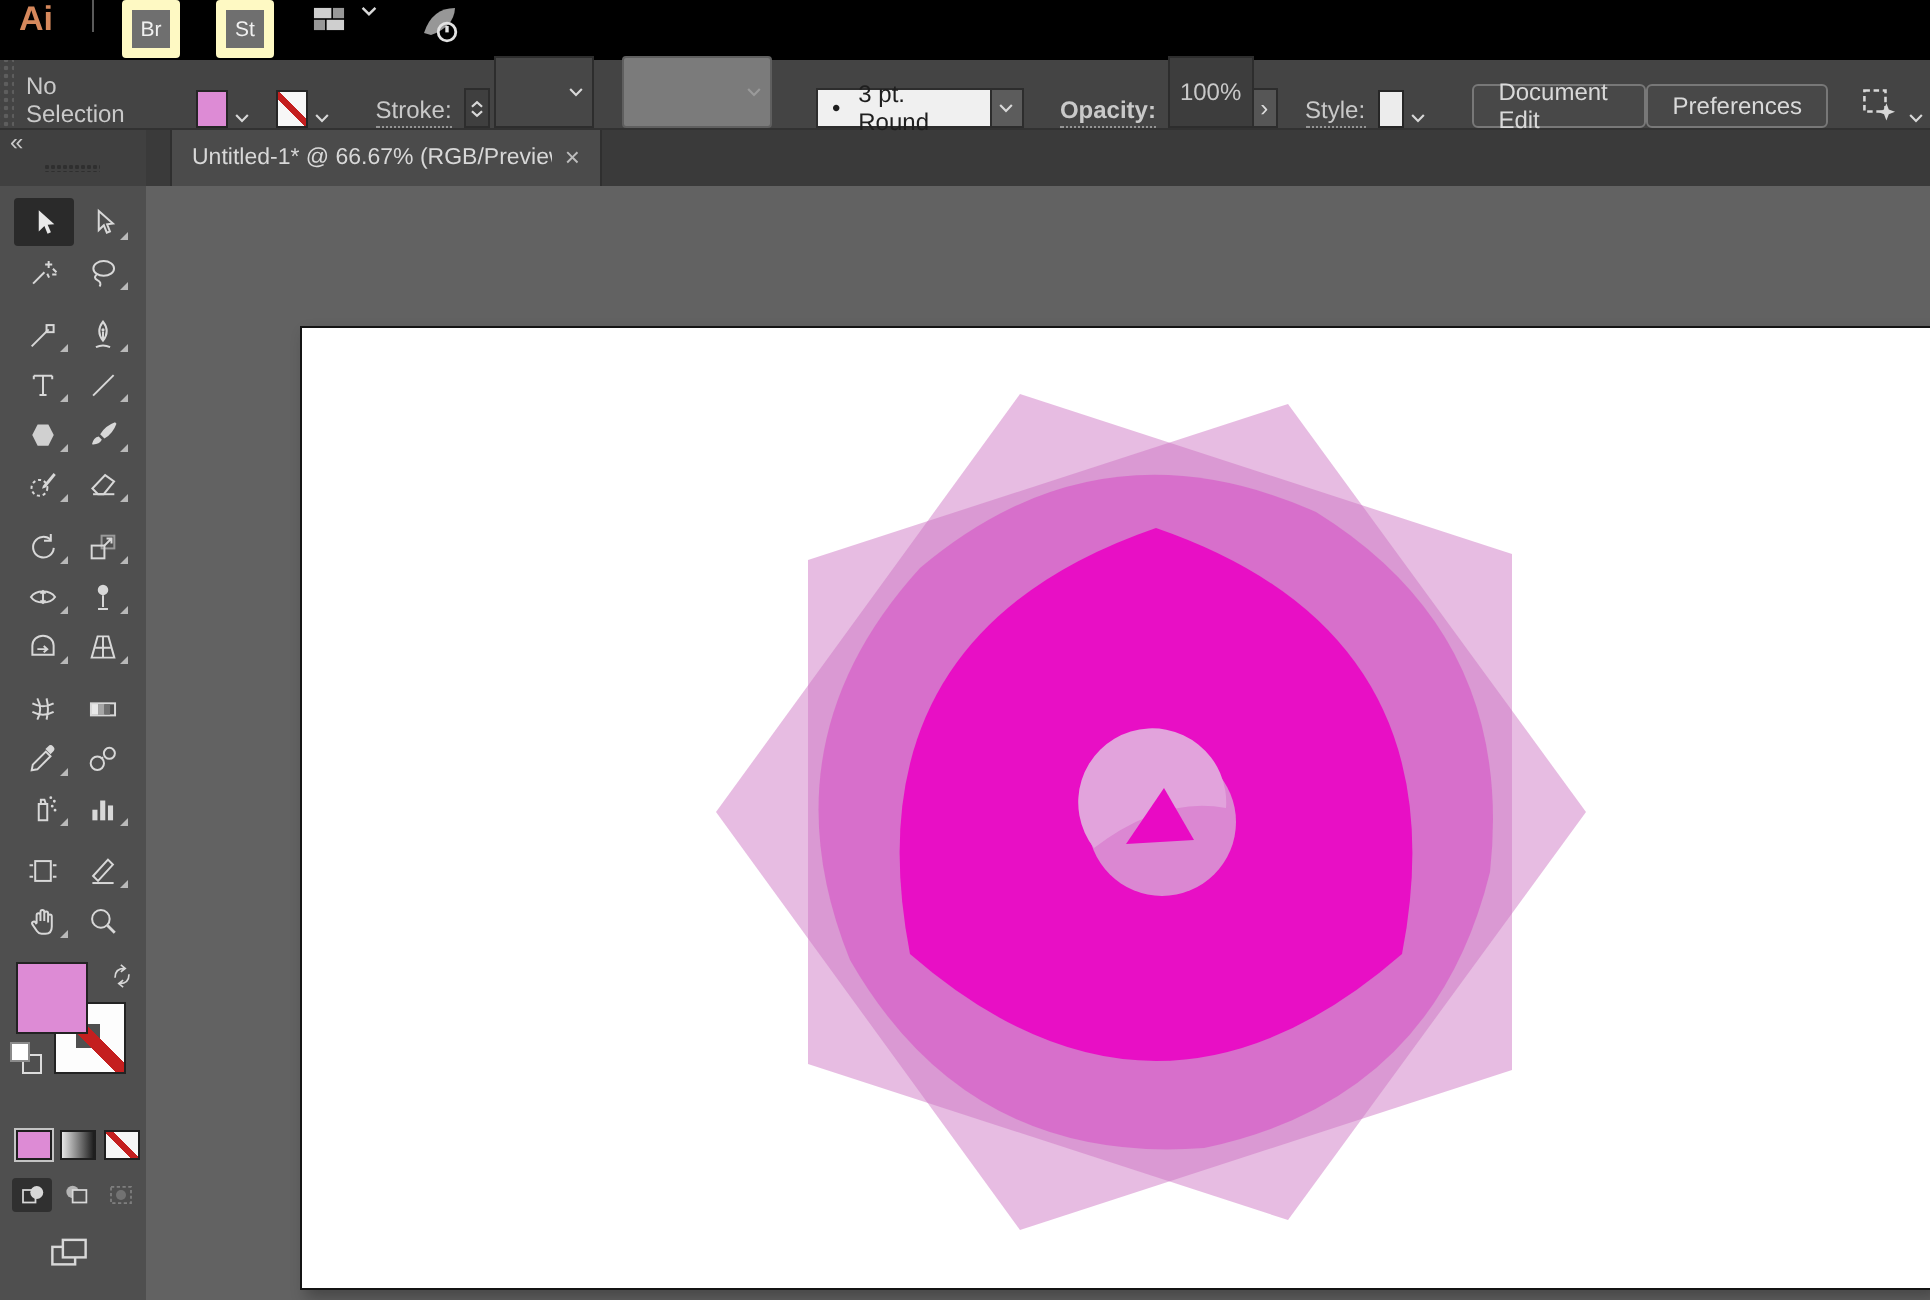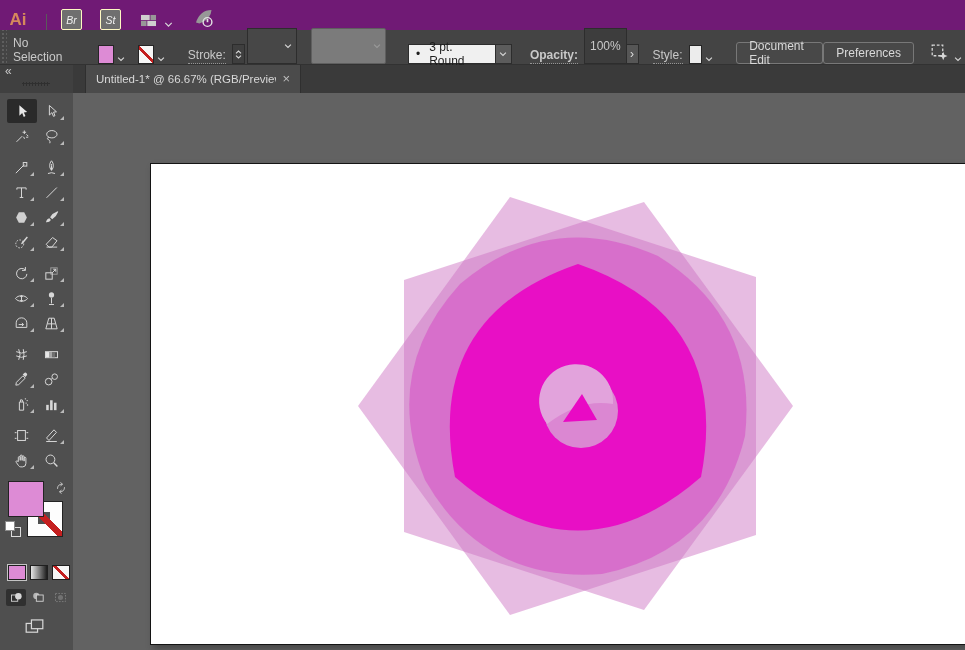--- a/index.html
+++ b/index.html
@@ -1,28 +1,28 @@
 <!DOCTYPE html>
 <html><head>
 <meta charset="utf-8">
 <style>
   html,body{margin:0;padding:0;}
   body{width:965px;height:650px;position:relative;overflow:hidden;background:#626262;
        font-family:"Liberation Sans",sans-serif;-webkit-font-smoothing:antialiased;cursor:default;}
   svg{display:block;}
   .icon svg{stroke:#d8d8d8;fill:none;stroke-width:1.4;}
   
-  #menubar{position:absolute;top:0;left:0;right:0;height:30px;background:#701a75;
-           display:flex;align-items:flex-end;color:#d6d6d6;font-size:13px;z-index:5;}
+  #menubar{position:absolute;top:0;left:0;right:0;height:30px;background:#000000;
+           display:flex;align-items:flex-start;color:#d6d6d6;font-size:13px;z-index:5;}
   #logo{width:36px;text-align:center;color:#D6885C;font-weight:bold;font-size:17px;}
   #menus{display:flex;list-style:none;margin:0;padding:0;}
   #menus li{padding:0 10px;}
   .vdiv{width:1px;height:16px;background:#5a5a5a;margin:0 4px 0 10px;}
-  .appbtn{width:19px;height:19px;background:#6f6f6f;border:1px solid #fef9c3;border-radius:2px;
-          font-size:10.5px;color:#f0f0f0;display:flex;align-items:center;justify-content:center;font-style:italic;}
+  .appbtn{width:19px;height:19px;background:#6f6f6f;border:5px solid #fef9c3;border-radius:2px;
+          font-size:10.5px;color:#f0f0f0;display:flex;align-items:center;justify-content:center;}
   .mb-gap10{margin-left:10px}.mb-gap18{margin-left:18px}.mb-gap5{margin-left:5px}
   
   #controlbar{position:absolute;top:30px;left:0;right:0;height:34px;background:#444444;
               border-bottom:1px solid #323232;display:flex;align-items:flex-end;
               font-size:12px;color:#c9c9c9;z-index:5;}
   #cb-grip{width:9px;align-self:stretch;background-image:radial-gradient(circle,#5e5e5e 1px,transparent 1.3px);
            background-size:4px 4px;background-position:1px 2px;}
   .dotted-label{border-bottom:1px dotted #949494;padding-bottom:1px;}
   .swatch{width:20px;height:19px;border:1px solid #262626;box-sizing:border-box;}
   .none-diag{background:linear-gradient(45deg,#f7f7f7 42%,#c41f1f 42%,#c41f1f 58%,#f7f7f7 58%);}

